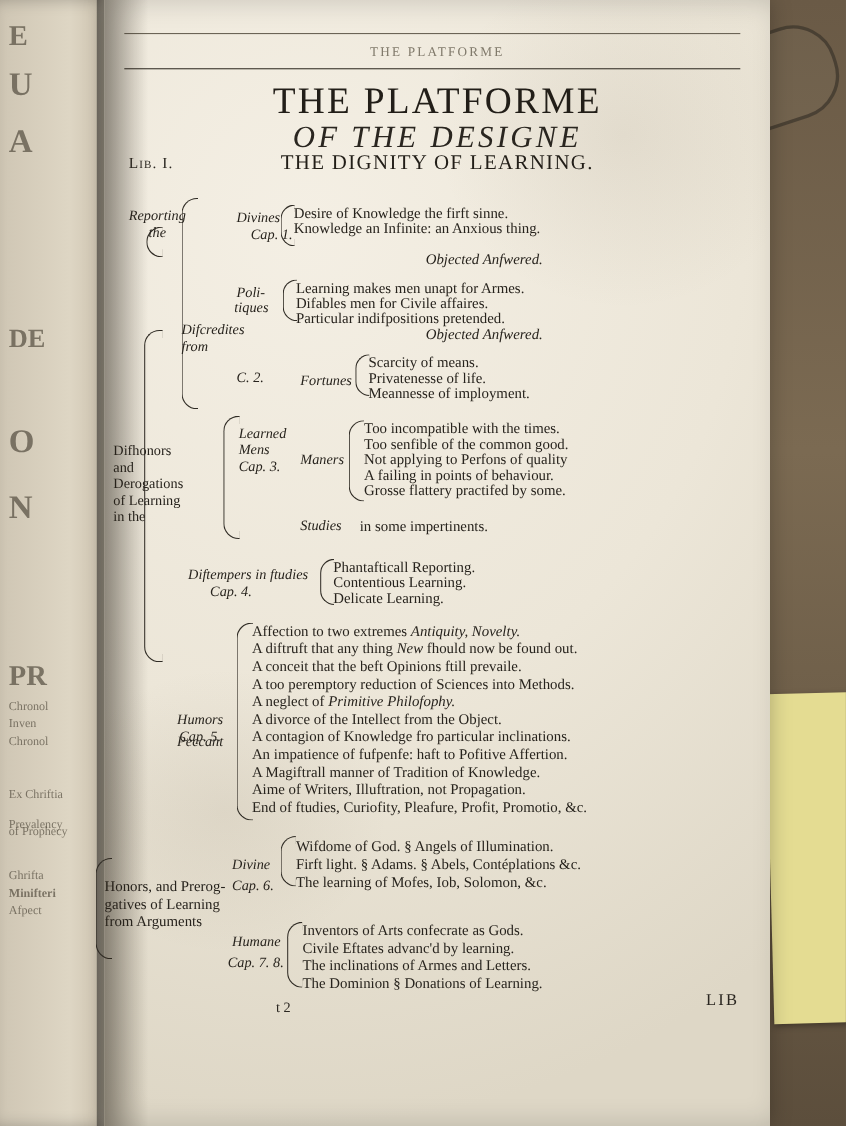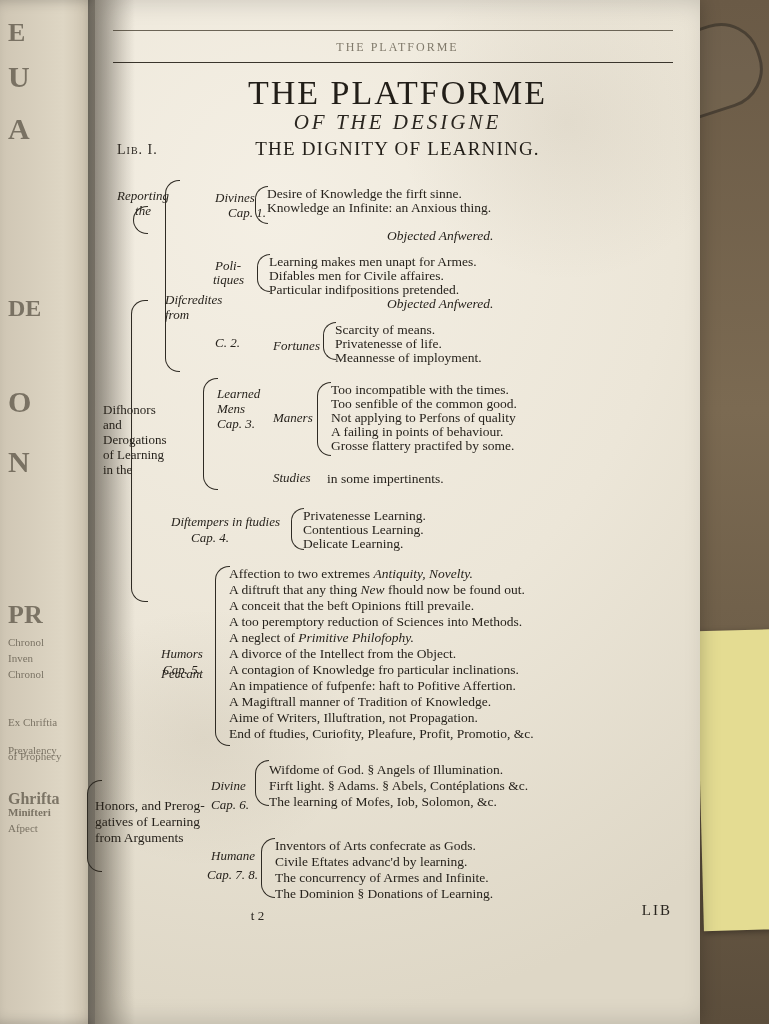--- a/index.html
+++ b/index.html
@@ -46,21 +46,21 @@
   .rule{position:absolute;left:18px;width:560px;border-top:1px solid #3a352c;}
   .rule.thin{border-top:1px solid #6b6456;}
 
   .runhead{position:absolute;left:0;width:605px;text-align:center;
       font-variant:small-caps;letter-spacing:2px;font-size:12px;color:#6d6657;
       opacity:.85;}
 
   .title{position:absolute;left:0;width:605px;text-align:center;}
   .title .t1{font-size:34px;letter-spacing:2px;font-variant:small-caps;
       font-family:"Liberation Serif",serif;color:#221e18;}
-  .title .t2{font-size:21px;letter-spacing:3px;font-style:italic;
+  .title .t2{font-size:28px;letter-spacing:3px;font-style:italic;
       font-variant:small-caps;color:#2a2620;margin-top:-2px;}
 
   .subtitle{position:absolute;left:0;width:605px;text-align:center;
       font-size:19px;letter-spacing:1.2px;font-variant:small-caps;color:#221e18;}
   .libmark{position:absolute;left:22px;font-size:14px;font-variant:small-caps;
       letter-spacing:1px;}
 
   .tx{position:absolute;white-space:nowrap;font-size:13.5px;line-height:16px;color:#27231d;}
   .it{font-style:italic;}
   .lbl{position:absolute;font-style:italic;font-size:13px;line-height:15px;color:#27231d;}
@@ -93,21 +93,21 @@
     <span class="gl" style="top:295px;font-size:24px;">DE</span>
     <span class="gl" style="top:385px;font-size:30px;">O</span>
     <span class="gl" style="top:445px;font-size:30px;">N</span>
     <span class="gl" style="top:600px;font-size:26px;">PR</span>
     <span class="gl" style="top:636px;font-size:11px;font-weight:normal;">Chronol</span>
     <span class="gl" style="top:652px;font-size:11px;font-weight:normal;">Inven</span>
     <span class="gl" style="top:668px;font-size:11px;font-weight:normal;">Chronol</span>
     <span class="gl" style="top:716px;font-size:11px;font-weight:normal;">Ex Chriftia</span>
     <span class="gl" style="top:750px;font-size:11px;font-weight:normal;">of Prophecy</span>
     <span class="gl" style="top:744px;font-size:11px;font-weight:normal;">Prevalency</span>
-    <span class="gl" style="top:790px;font-size:16px;font-weight:bold;">Ghrifta</span>
+    <span class="gl" style="top:790px;font-size:11px;font-weight:normal;">Ghrifta</span>
     <span class="gl" style="top:806px;font-size:11px;font-weight:bold;">Minifteri</span>
     <span class="gl" style="top:822px;font-size:11px;font-weight:normal;">Afpect</span>
   </div>
   <div class="gutter"></div>
 
   <div class="page">
 
     <div class="runhead" style="top:40px;">THE PLATFORME</div>
     <div class="rule thin" style="top:30px;"></div>
     <div class="rule" style="top:62px;"></div>
@@ -169,21 +169,21 @@
     <div class="tx" style="left:236px;top:410px;">Not applying to Perfons of quality</div>
     <div class="tx" style="left:236px;top:424px;">A failing in points of behaviour.</div>
     <div class="tx" style="left:236px;top:438px;">Grosse flattery practifed by some.</div>
 
     <div class="lbl" style="left:178px;top:470px;">Studies</div>
     <div class="tx" style="left:232px;top:471px;">in some impertinents.</div>
 
     <div class="lbl" style="left:76px;top:514px;">Diftempers in ftudies</div>
     <div class="lbl" style="left:96px;top:530px;">Cap.  4.</div>
     <div class="cb" style="left:196px;top:508px;width:12px;height:40px;"></div>
-    <div class="tx" style="left:208px;top:508px;">Privatenesse Learning.</div>
+    <div class="tx" style="left:208px;top:508px;">Phantafticall Reporting.</div>
     <div class="tx" style="left:208px;top:522px;">Contentious Learning.</div>
     <div class="tx" style="left:208px;top:536px;">Delicate Learning.</div>
 
     <div class="lbl" style="left:66px;top:630px;margin-top:36px;">Peccant</div>
     <div class="lbl" style="left:66px;top:646px;">Humors</div>
     <div class="lbl" style="left:68px;top:662px;">Cap. 5.</div>
     <div class="cb" style="left:120px;top:566px;width:14px;height:178px;"></div>
     <div class="tx" style="left:134px;top:566px;">Affection to two extremes <span class="it">Antiquity, Novelty.</span></div>
     <div class="tx" style="left:134px;top:582px;">A diftruft that any thing <span class="it">New</span> fhould now be found out.</div>
     <div class="tx" style="left:134px;top:598px;">A conceit that the beft Opinions ftill prevaile.</div>
@@ -206,21 +206,21 @@
     <div class="cb" style="left:160px;top:760px;width:13px;height:44px;"></div>
     <div class="tx" style="left:174px;top:762px;">Wifdome of God.  § Angels of Illumination.</div>
     <div class="tx" style="left:174px;top:778px;">Firft light. § Adams. § Abels, Contéplations &amp;c.</div>
     <div class="tx" style="left:174px;top:794px;">The learning of Mofes, Iob, Solomon, &amp;c.</div>
 
     <div class="lbl" style="left:116px;top:848px;">Humane</div>
     <div class="lbl" style="left:112px;top:867px;">Cap. 7. 8.</div>
     <div class="cb" style="left:166px;top:838px;width:13px;height:58px;"></div>
     <div class="tx" style="left:180px;top:838px;">Inventors of Arts confecrate as Gods.</div>
     <div class="tx" style="left:180px;top:854px;">Civile Eftates advanc'd by learning.</div>
-    <div class="tx" style="left:180px;top:870px;">The concurrency of Armes and Infinite.</div>
+    <div class="tx" style="left:180px;top:870px;">The inclinations of Armes and Letters.</div>
     <div class="tx" style="left:180px;top:886px;">The Dominion  §  Donations of Learning.</div>
 
     <div class="footer-sig" style="top:908px;left:-140px;">t 2</div>
     <div class="folio" style="top:902px;">LIB</div>
 
   </div>
 
   <div class="shadowband"></div>
 </div>
 

